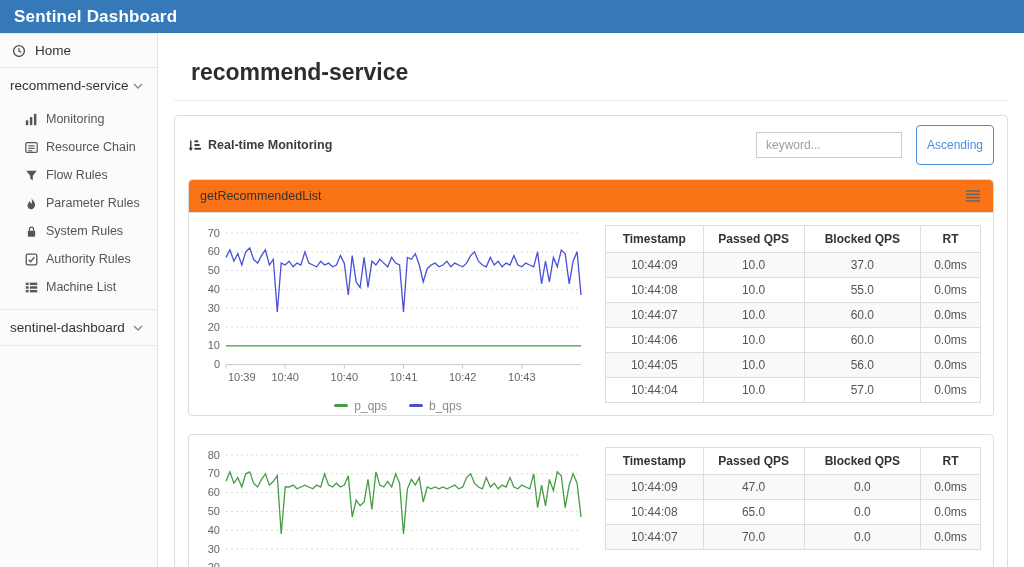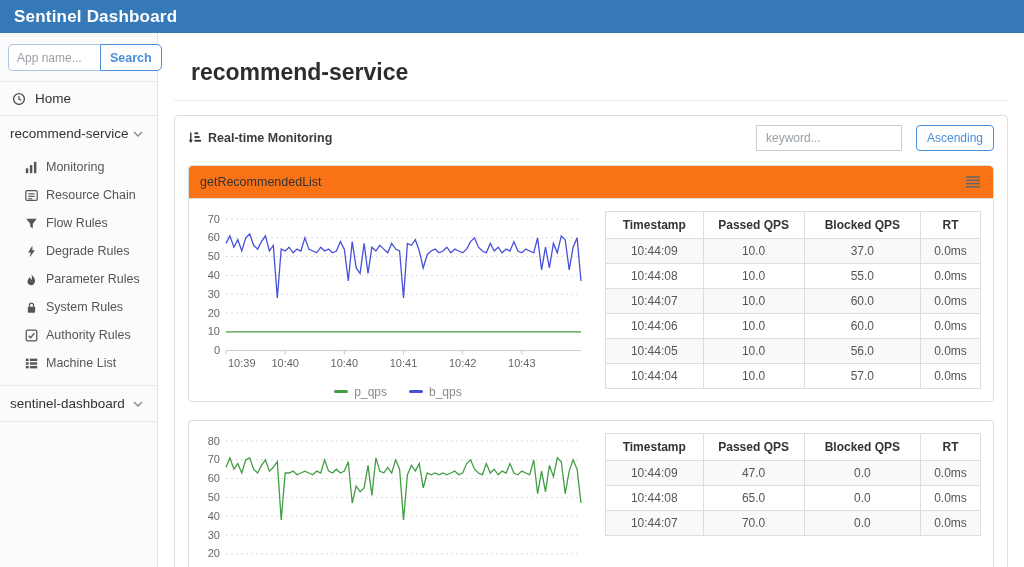--- a/index.html
+++ b/index.html
@@ -29,28 +29,28 @@
   .sub-item { display:flex; align-items:center; padding:7px 6px 7px 25px; font-size:12.5px; color:#555; cursor:pointer; }
   .sub-item .nicon { width:13px; height:13px; margin-right:8px; display:inline-flex; align-items:center; }
 
   
   .main { flex:1; overflow:hidden; padding:0 16px; }
   .page-title { font-size:23px; font-weight:bold; color:#2d2d2d; margin:26px 0 14px 17px; }
   .title-divider { border:none; border-top:1px solid #ececec; margin:0 0 14px 0; }
 
   .outer-panel { border:1px solid #ddd; border-radius:4px; background:#fff; }
   .outer-panel-heading { display:flex; align-items:center; justify-content:space-between; padding:9px 13px 2px 13px; }
-  .heading-left { display:flex; align-items:flex-start; }
+  .heading-left { display:flex; align-items:flex-end; }
   .heading-left .sicon { margin-right:7px; display:inline-flex; }
   .monitor-title { font-weight:bold; font-size:12.5px; color:#3c3c3c; }
   .heading-right { display:flex; align-items:center; }
   .keyword-input { width:146px; height:26px; border:1px solid #ccc; border-radius:0; padding:0 9px;
     font-size:12px; color:#555; outline:none; margin-right:14px; }
   .keyword-input::placeholder { color:#9aa0a6; }
-  .asc-btn { height:26px; padding:0 10px; background:#fff; border:1px solid #4a90d9; border-radius:4px;
+  .asc-btn { height:40px; padding:0 10px; background:#fff; border:1px solid #4a90d9; border-radius:4px;
     color:#4a90d9; font-size:12px; cursor:pointer; }
 
   .res-panel { border:1px solid #ddd; border-radius:4px; margin:12px 13px 18px 13px; background:#fff; }
   .res-heading { background:#f97316; border-bottom:1px solid #ddd; border-radius:4px 4px 0 0;
     padding:8px 11px; display:flex; align-items:center; justify-content:space-between; }
   .res-title { font-size:12.5px; color:#333; }
   .menu-btn { background:none; border:none; cursor:pointer; display:inline-flex; padding:2px; }
   .res-body { display:flex; padding:12px 8px 2px 10px; }
   .chart-col { width:398px; flex:0 0 398px; }
   .legend { display:flex; justify-content:center; margin-top:9px; }
@@ -70,24 +70,20 @@
 </head>
 <body>
 
 <div class="top-header">
   <span class="brand">Sentinel Dashboard</span>
 </div>
 
 <div class="layout">
 
   <div class="sidebar">
-    <div class="search-row">
-      <input class="search-input" placeholder="App name..." style="">
-      <button class="search-btn">Search</button>
-    </div>
     <div class="nav-divider"></div>
     <div class="nav-row">
       <span class="nicon">
         <svg width="14" height="14" viewBox="0 0 16 16">
             <circle cx="8" cy="8" r="6.2" fill="none" stroke="#555" stroke-width="1.6"></circle>
             <path d="M8 4.6 V8 L10.6 9.3" fill="none" stroke="#555" stroke-width="1.4"></path>
           </svg>
       </span>
       <span>Home</span>
     </div>
@@ -123,28 +119,20 @@
         </span>
         <span>Resource Chain</span>
       </div>
       <div class="sub-item">
         <span class="nicon">
           <svg width="13" height="13" viewBox="0 0 16 16" fill="#555">
               <path d="M1.5 2 H14.5 L9.6 8.2 V14 L6.4 11.8 V8.2 Z"></path>
             </svg>
         </span>
         <span>Flow Rules</span>
-      </div>
-      <div class="sub-item">
-        <span class="nicon">
-          <svg width="13" height="13" viewBox="0 0 16 16" fill="#555">
-              <path d="M9 1 L3.8 9.2 H7 L6 15 L12.2 6.4 H9.2 Z"></path>
-            </svg>
-        </span>
-        <span>Degrade Rules</span>
       </div>
       <div class="sub-item">
         <span class="nicon">
           <svg width="13" height="13" viewBox="0 0 16 16" fill="#555">
               <path d="M8 1 C8.5 3.5 11.5 5 12.2 8.2 C13 11.8 10.6 15 7.6 15 C4.6 15 2.6 12.6 3.2 9.6 C3.6 7.6 5 6.6 5.6 4.8 C6.4 6.2 7.6 6.8 7.6 8.6 C9.2 7.4 8.4 4 8 1 Z"></path>
             </svg>
         </span>
         <span>Parameter Rules</span>
       </div>
       <div class="sub-item">

